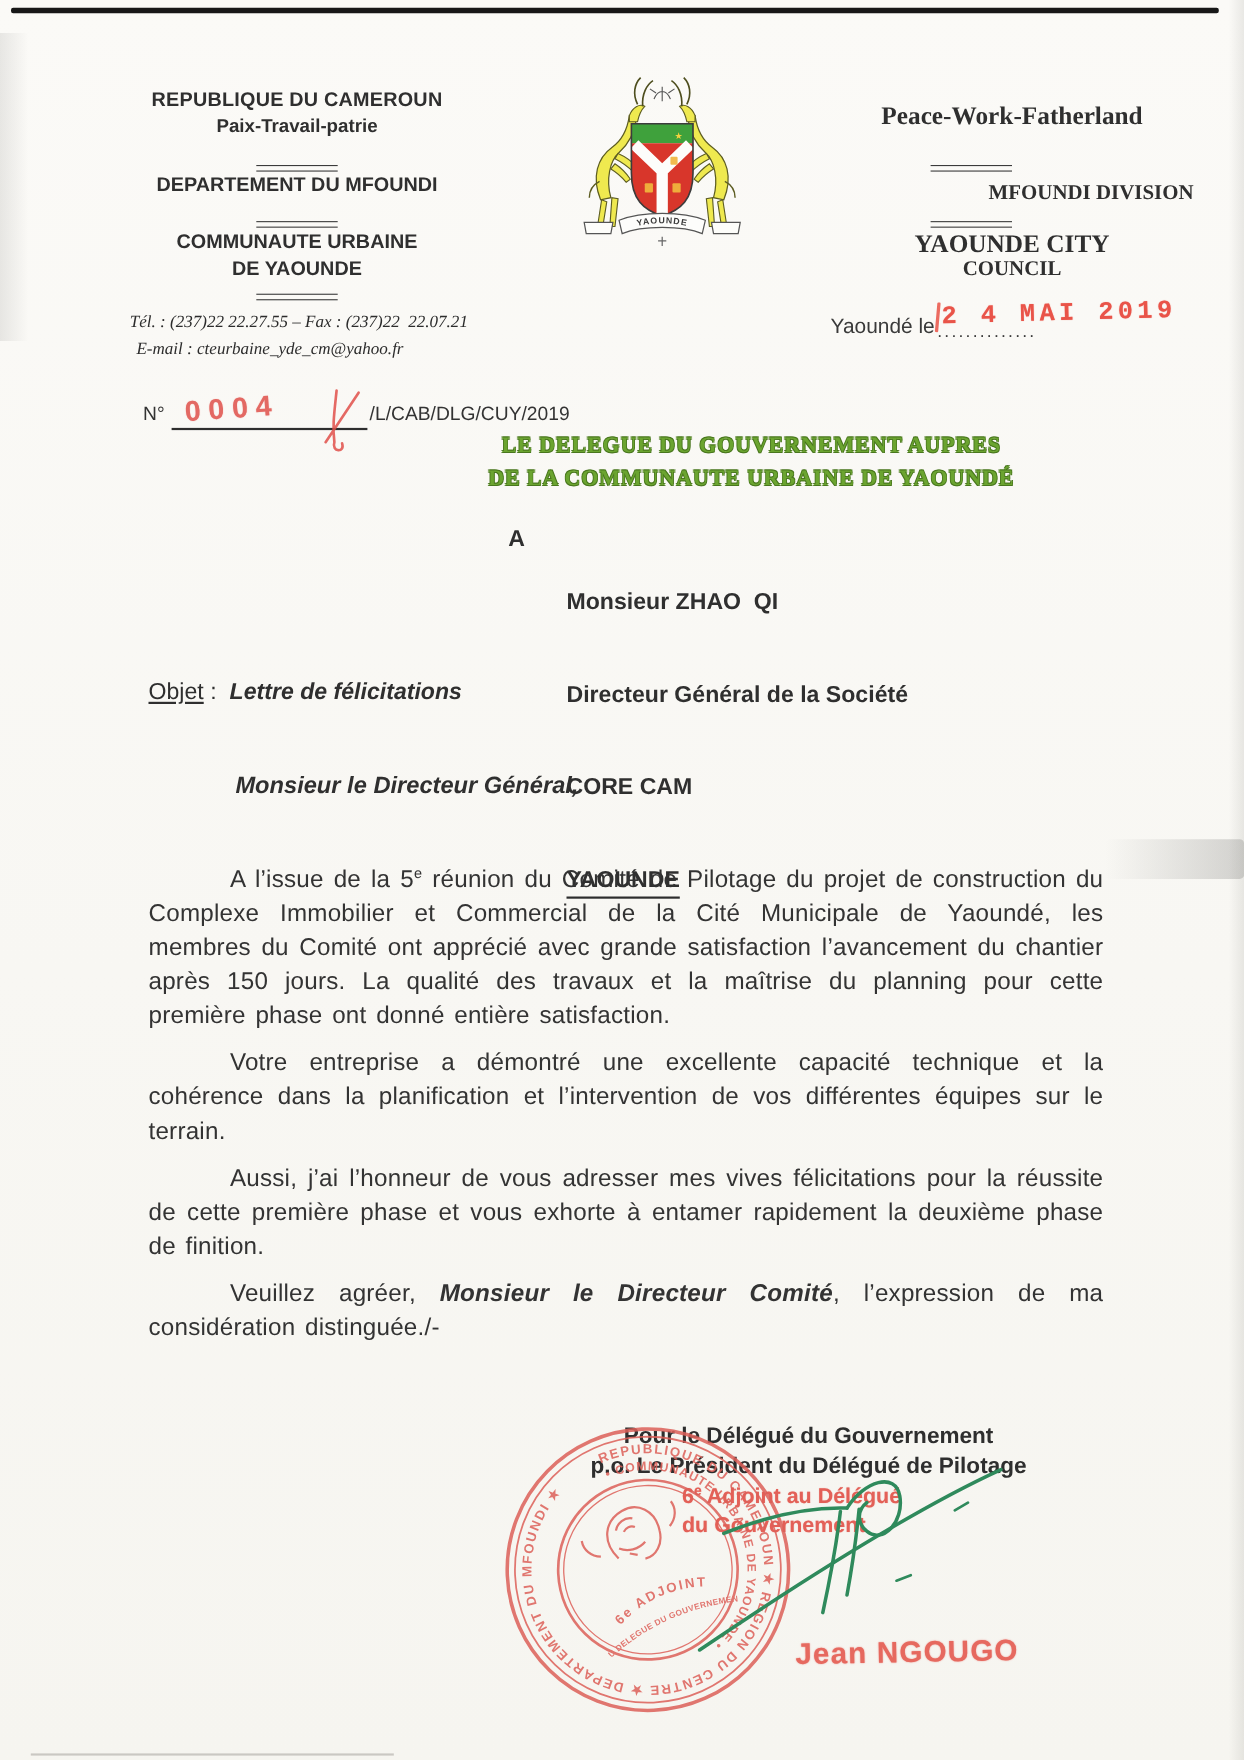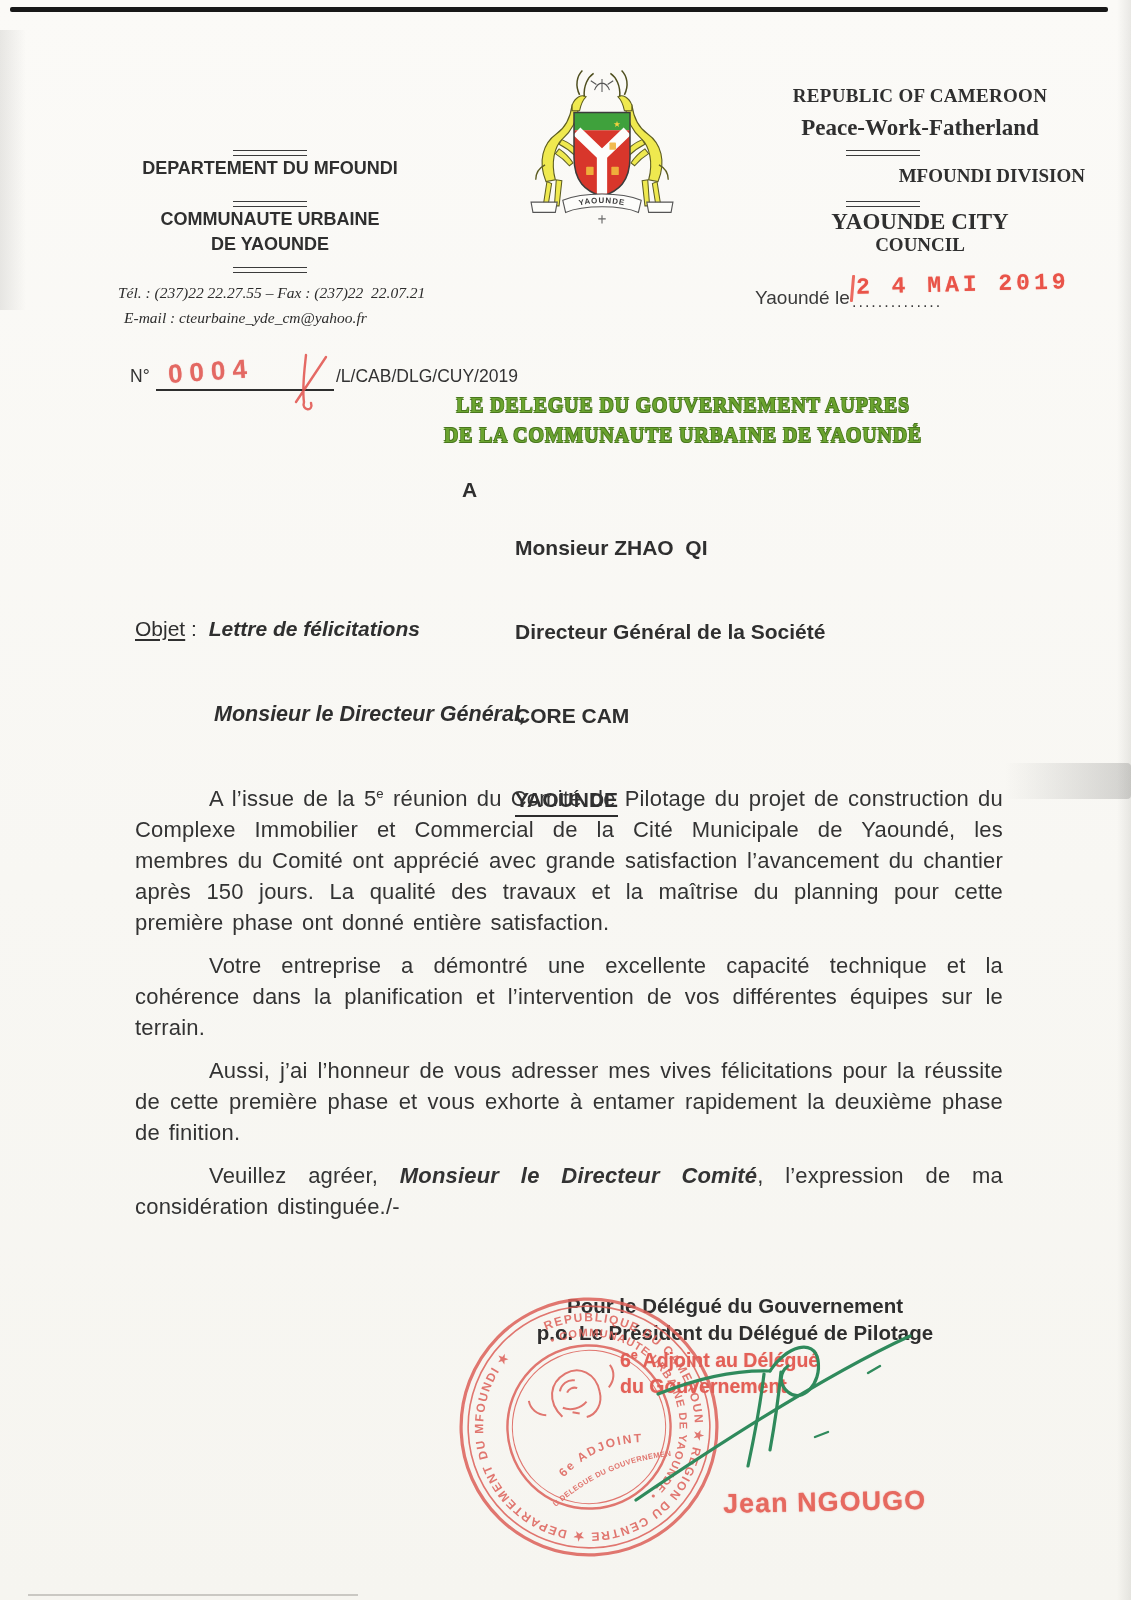--- a/index.html
+++ b/index.html
@@ -94,20 +94,24 @@
 <body>
 
 <div class="page">
 
   <div class="abs scan-top-bar"></div>
   <div class="abs scan-left-smudge"></div>
   <div class="abs scan-right-smudge"></div>
   <div class="abs scan-right-edge"></div>
   <div class="abs scan-bottom-line"></div>
 
+  <div class="abs hdr-left">
+    <div class="l1">REPUBLIQUE DU CAMEROUN</div>
+    <div class="l2">Paix-Travail-patrie</div>
+  </div>
   <div class="abs sep sep-ll" style="top:150px;"></div>
   <div class="abs hdr-big" style="left:95px; top:158px; width:350px; text-align:center;">DEPARTEMENT DU MFOUNDI</div>
   <div class="abs sep sep-ll" style="top:201px;"></div>
   <div class="abs hdr-big" style="left:95px; top:234px; width:350px; text-align:center;">DE YAOUNDE</div>
   <div class="abs hdr-big" style="left:95px; top:209px; width:350px; text-align:center;">COMMUNAUTE URBAINE</div>
   <div class="abs sep sep-ll" style="top:267px;"></div>
   <div class="abs contact" style="left:118px; top:284px;">Tél. : (237)22 22.27.55 – Fax : (237)22  22.07.21</div>
   <div class="abs contact" style="left:124px; top:309px;">E-mail : cteurbaine_yde_cm@yahoo.fr</div>
 
   <svg class="abs emblem-svg" viewBox="0 0 180 180">
@@ -153,21 +157,20 @@
           <path id="bannerPath" d="M54,155 C75,147 105,147 126,155"></path>
         </defs>
       <text font-size="8.5" font-weight="bold" fill="#3a3a3a" letter-spacing="1">
         <textPath href="#bannerPath" startOffset="50%" text-anchor="middle">YAOUNDE</textPath>
       </text>
       <path d="M86,166 h8 M90,162 v9" fill="none" stroke="#666" stroke-width="1.2"></path>
     </g>
   </svg>
 
   <div class="abs hdr-right">
-    <div class="l1">REPUBLIC OF CAMEROON</div>
     <div class="l2">Peace-Work-Fatherland</div>
   </div>
   <div class="abs sep sep-rr" style="top:150px;"></div>
   <div class="abs hdr-big hdr-serif" style="left:755px; top:165px; width:330px; text-align:right; font-size:19px;">MFOUNDI DIVISION</div>
   <div class="abs sep sep-rr" style="top:201px;"></div>
   <div class="abs hdr-big hdr-serif" style="left:755px; top:209px; width:330px; text-align:center; font-size:23px;">YAOUNDE CITY</div>
   <div class="abs hdr-big hdr-serif" style="left:755px; top:234px; width:330px; text-align:center; font-size:19px;">COUNCIL</div>
 
   <div class="abs dateline-prefix">Yaoundé le</div>
   <div class="abs date-dots">..............</div>

